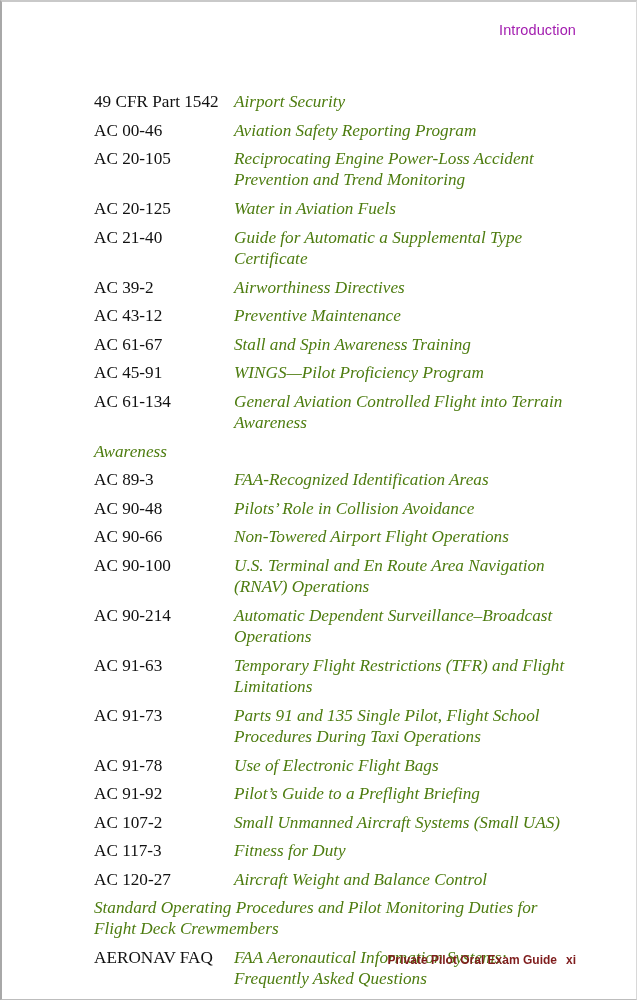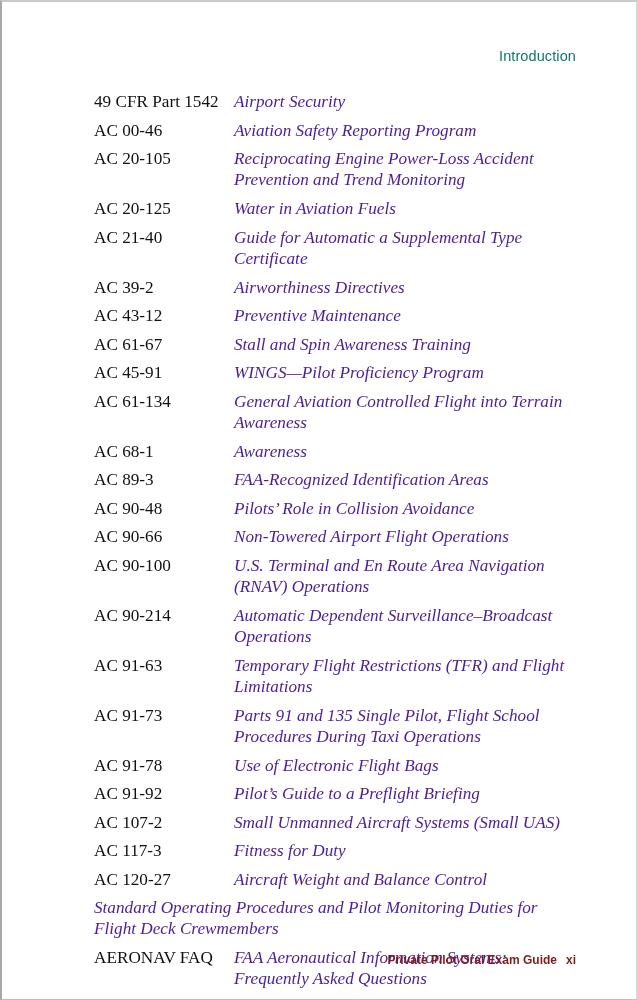--- a/index.html
+++ b/index.html
@@ -20,25 +20,25 @@
     height: 1000px;
     background: #ffffff;
     border-left: 2px solid #a8a8a8;
     border-top: 2px solid #c9c9c9;
     border-right: 1px solid #d8d8d8;
     border-bottom: 1px solid #bdbdbd;
     overflow: hidden;
   }
   .running-head {
     position: absolute;
-    top: 46px;
+    top: 20px;
     right: 60px;
     font-family: "Liberation Sans", sans-serif;
     font-size: 14.5px;
-    color: #0f766e;
+    color: #a21caf;
     letter-spacing: 0.1px;
     white-space: nowrap;
     text-align: right;
   }
   .ref-list {
     position: absolute;
     top: 89px;
     left: 92px;
     width: 478px;
   }
@@ -59,21 +59,21 @@
     line-height: 21px;
     color: #111111;
     white-space: nowrap;
   }
   .ref-title {
     flex: 1 1 auto;
     font-family: "Liberation Serif", serif;
     font-style: italic;
     font-size: 17.2px;
     line-height: 21px;
-    color: #4c1d95;
+    color: #4d7c0f;
   }
   .footer {
     position: absolute;
     bottom: 32px;
     right: 60px;
     font-family: Liberation Sans, sans-serif;
     font-weight: bold;
     font-size: 12px;
     color: #7f1d1d;
     white-space: nowrap;
@@ -124,21 +124,20 @@
       </div>
       <div class="ref-row">
         <div class="ref-code">AC 45-91</div>
         <div class="ref-title">WINGS—Pilot Proficiency Program</div>
       </div>
       <div class="ref-row two-line">
         <div class="ref-code">AC 61-134</div>
         <div class="ref-title">General Aviation Controlled Flight into Terrain Awareness</div>
       </div>
       <div class="ref-row">
-        <div class="ref-code">AC 68-1</div>
         <div class="ref-title">Awareness</div>
       </div>
       <div class="ref-row">
         <div class="ref-code">AC 89-3</div>
         <div class="ref-title">FAA-Recognized Identification Areas</div>
       </div>
       <div class="ref-row">
         <div class="ref-code">AC 90-48</div>
         <div class="ref-title">Pilots’ Role in Collision Avoidance</div>
       </div>

